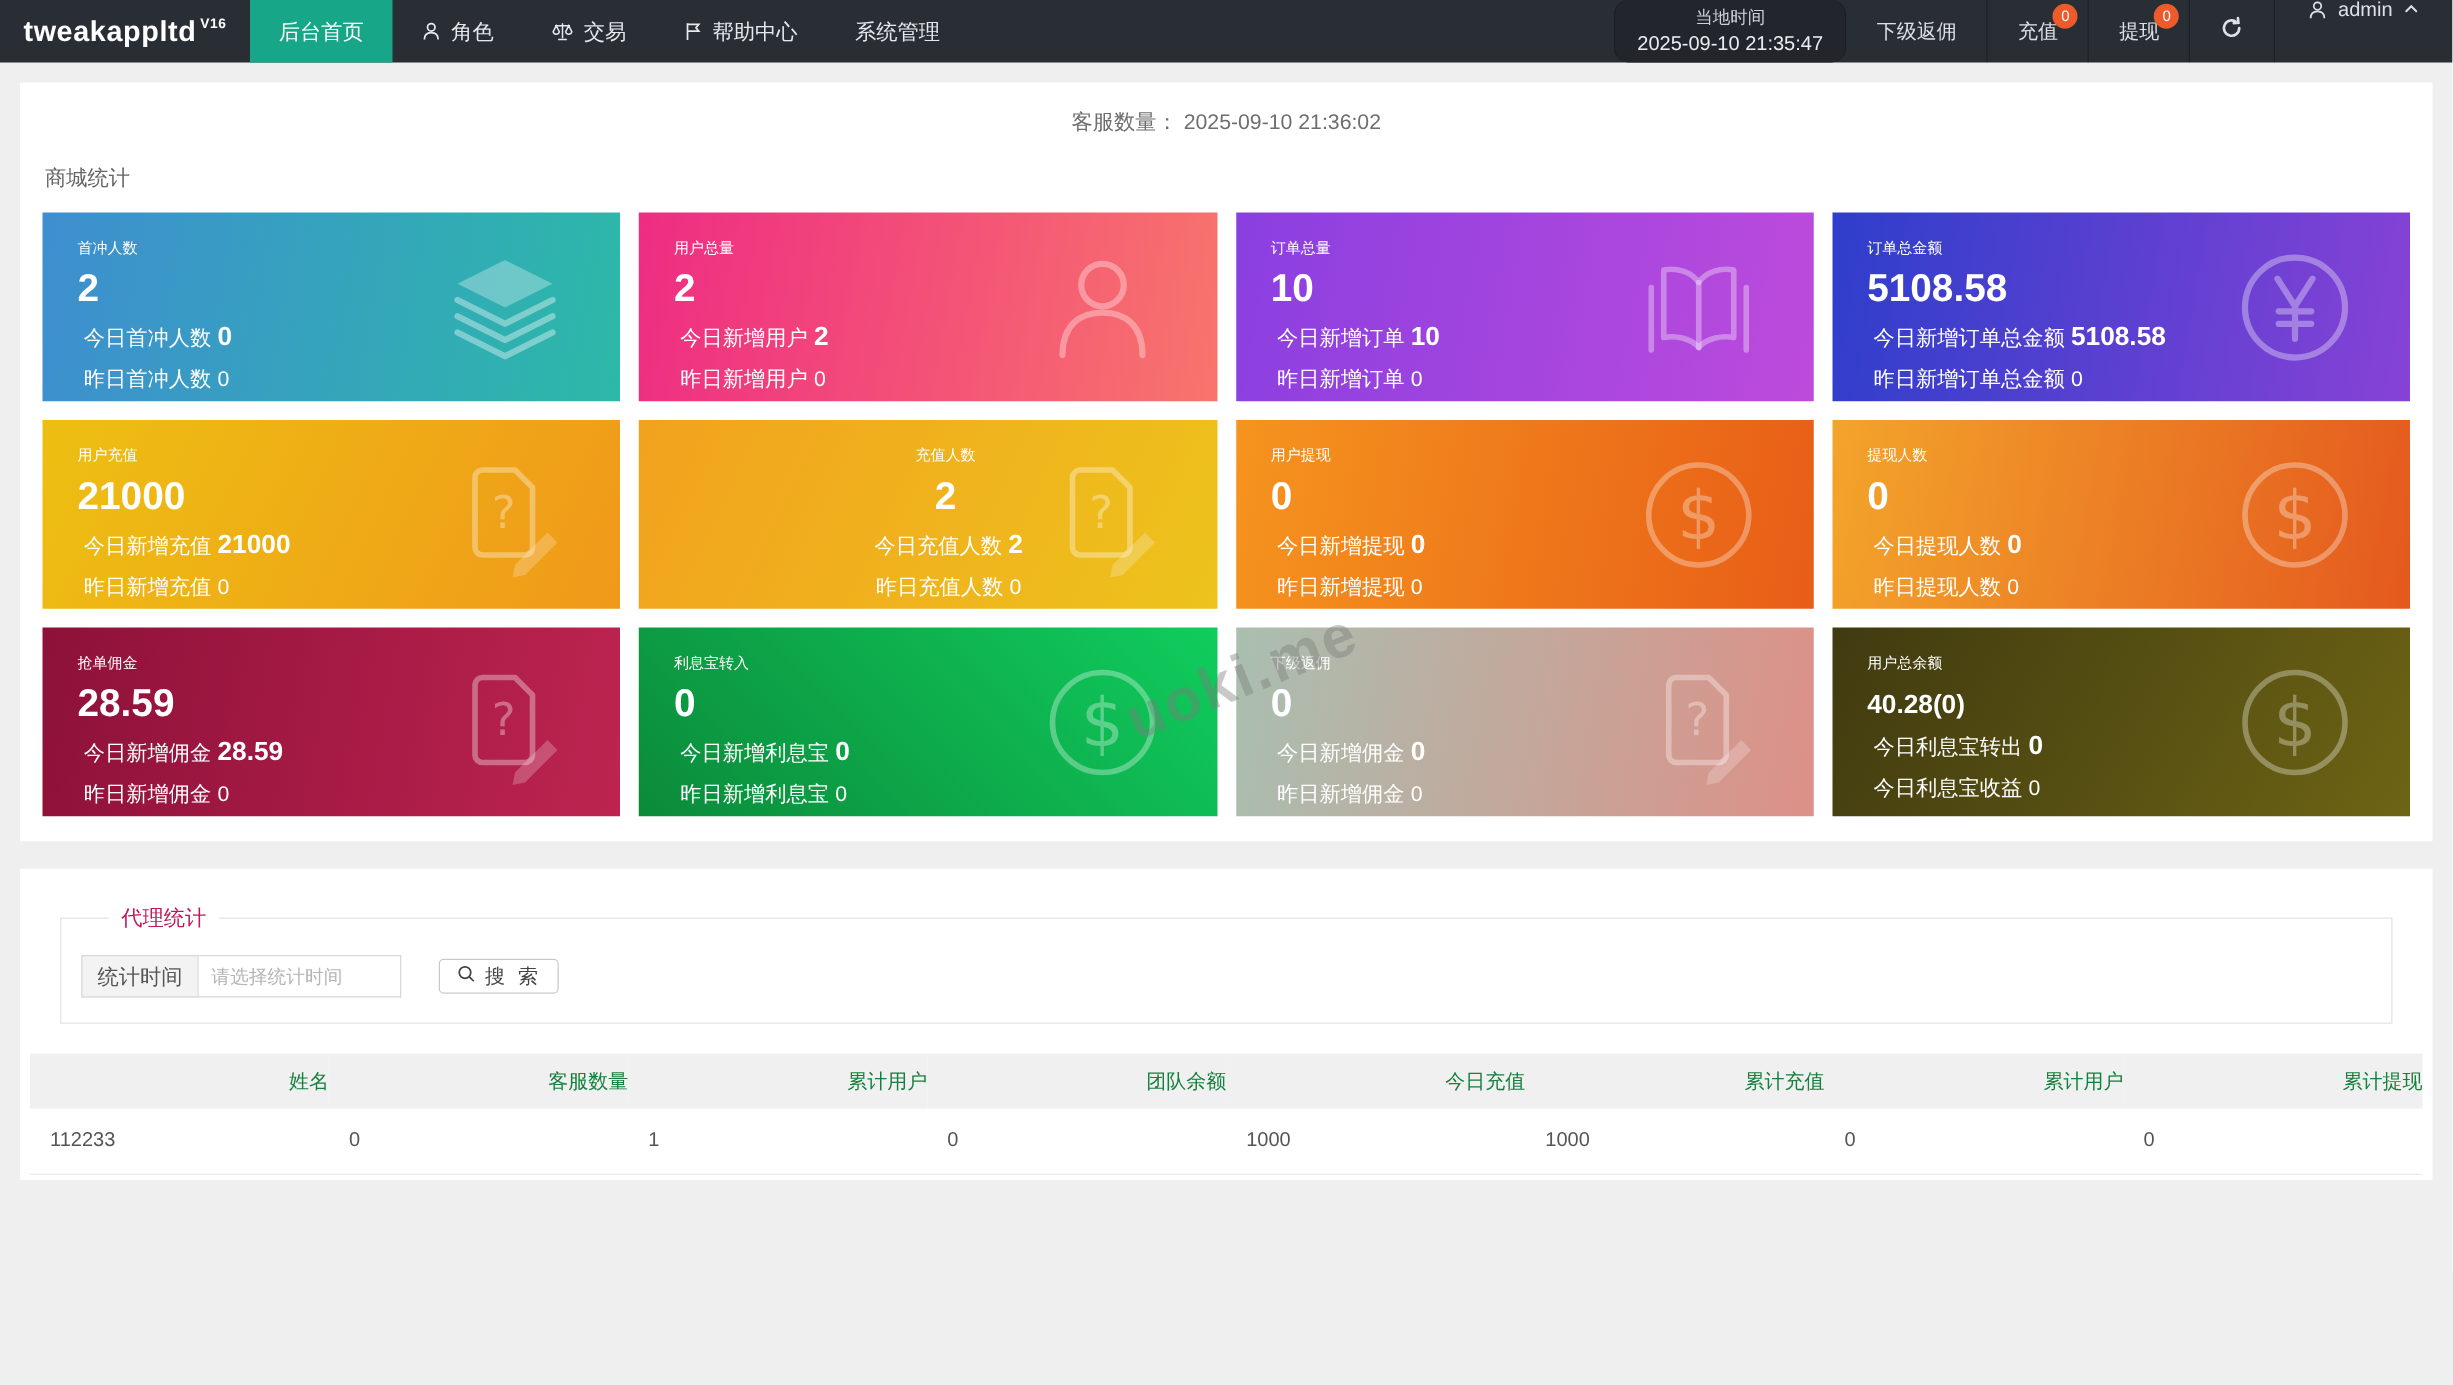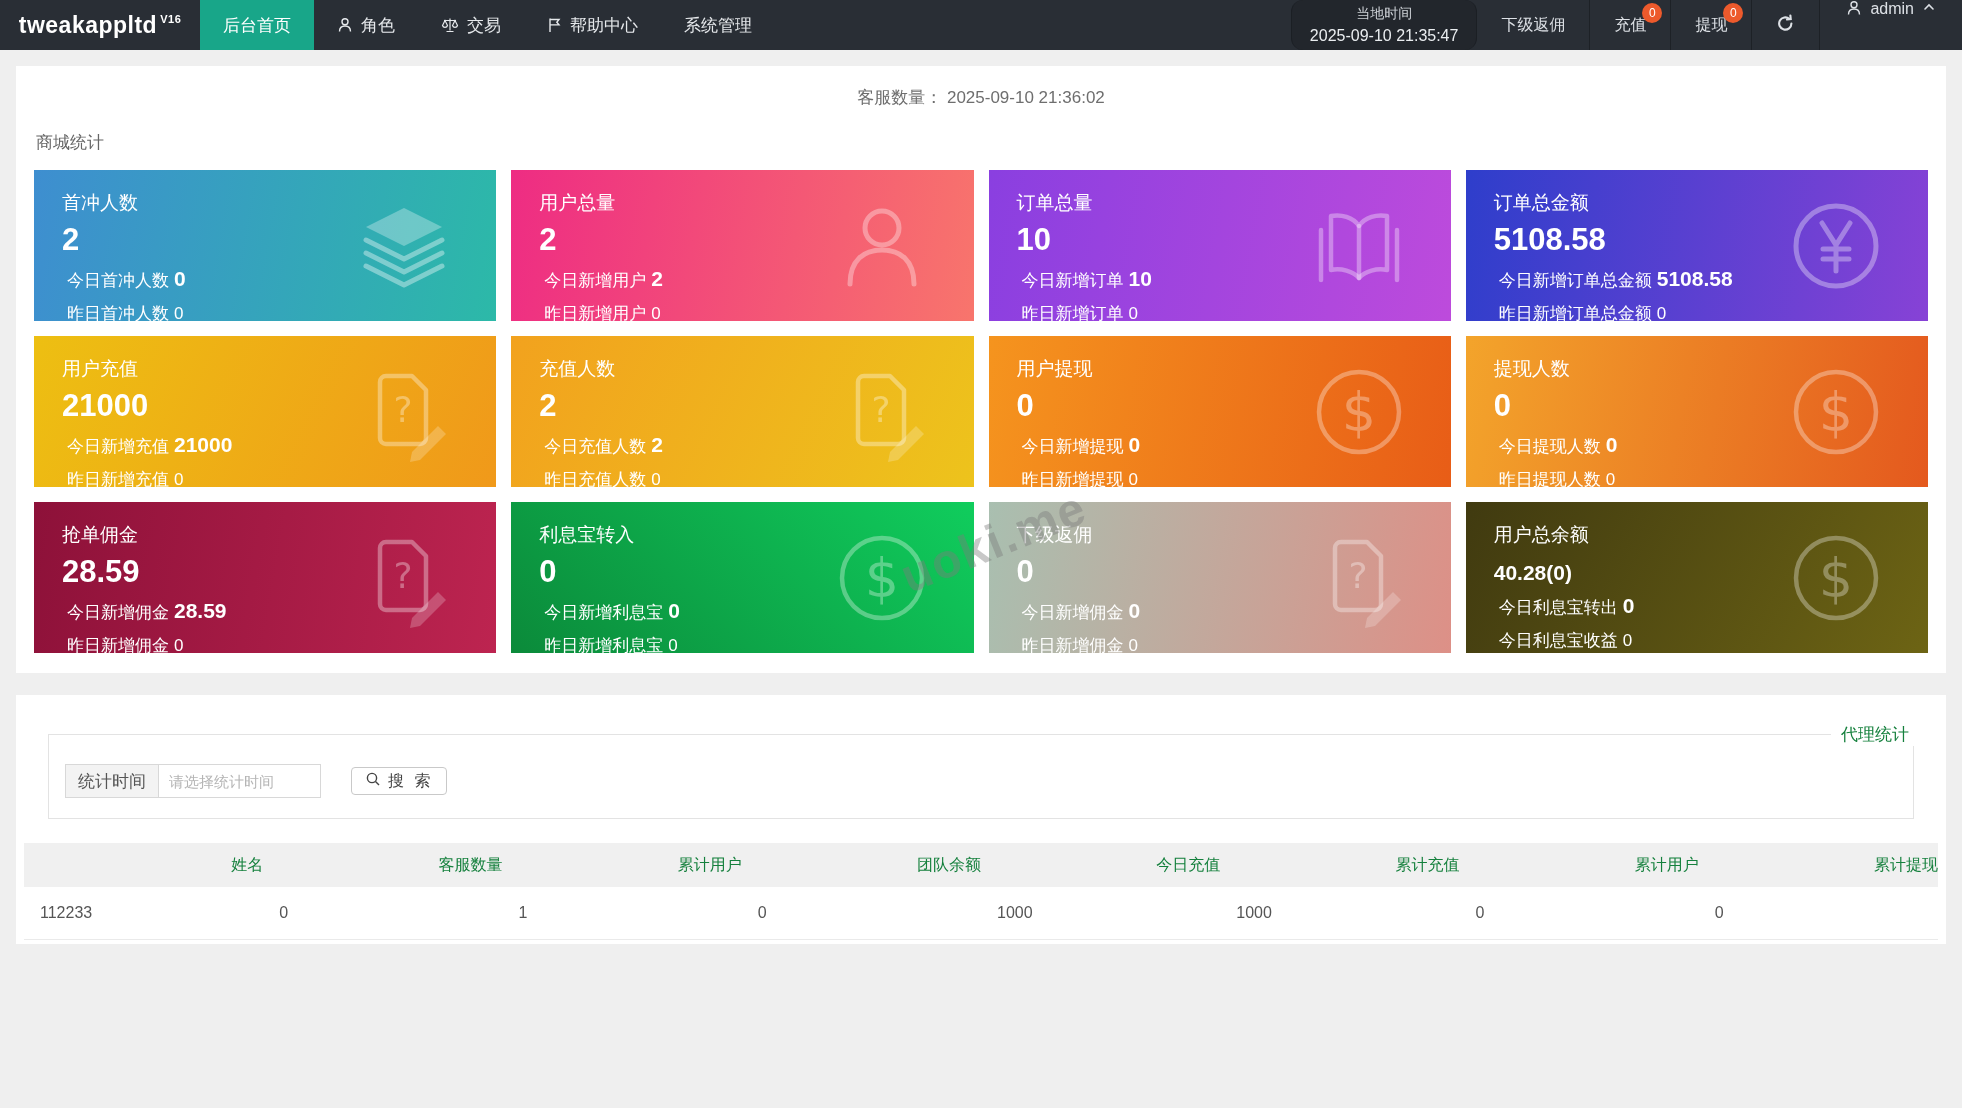--- a/index.html
+++ b/index.html
@@ -33,37 +33,37 @@
   .admin-block { display:flex; align-items:flex-start; gap:8px; padding:0 26px; font-size:16px; cursor:pointer; }
 
   
   .panel { background:#fff; margin:16px 16px 0; }
   #panel-stats { padding:0 18px 20px; position:relative; }
   .local-time-row { text-align:center; padding:20px 0 6px; font-size:17px; color:#6e6e6e; }
   .stats-title { font-size:17px; color:#666; padding:16px 0 16px 2px; }
 
   .cards-grid { display:grid; grid-template-columns:repeat(4,1fr); gap:15px; }
   .stat-card { height:151px; color:#fff; position:relative; padding:20px 0 0 28px; overflow:hidden; }
-  .card-title { font-size:19px; }
+  .card-title { font-size:12px; }
   .card-value { font-size:31px; font-weight:bold; margin-top:7px; line-height:1.1; }
   .card-value.small { font-size:21px; margin-top:13px; }
   .card-line { font-size:17px; margin-top:10px; }
   .card-line b { font-size:21px; margin-left:5px; }
   .card-line span { font-size:17px; margin-left:5px; }
   .card-icon { position:absolute; right:42px; top:50%; transform:translateY(-50%); width:100px; height:100px; }
   .card-icon svg { width:100%; height:100%; display:block; }
 
   .watermark { position:absolute; left:880px; top:448px; font-size:48px; font-weight:bold;
                color:rgba(125,125,125,.42); transform:rotate(-22deg); letter-spacing:2px;
                pointer-events:none; z-index:3; }
 
   
   #panel-agent { margin-top:22px; padding:28px 8px 4px; }
   .agent-box { border:1px solid #e3e3e3; margin:0 24px; padding:18px 16px 20px; }
-  .agent-box legend { font-size:17px; color:#15803d; padding:0 10px; margin-left:22px;text-align:right; }
+  .agent-box legend { font-size:17px; color:#be185d; padding:0 10px; margin-left:22px; }
   .search-row { display:flex; align-items:center; }
   .input-group { display:flex; }
   .input-addon { border:1px solid #d8d8d8; background:#f3f3f3; padding:0 12px; height:34px;
                  display:flex; align-items:center; font-size:17px; color:#555; }
   .date-input { border:1px solid #d8d8d8; border-left:none; height:34px; width:162px; padding:0 10px;
                 font-size:15px; color:#555; outline:none; background:#fff; }
   .date-input::placeholder { color:#b5b5b5; }
   .search-btn { margin-left:30px; height:28px; padding:0 13px; background:#fff; border:1px solid #c9c9c9;
                 border-radius:4px; font-size:16px; color:#444; display:flex; align-items:center; gap:7px;
                 cursor:pointer; letter-spacing:3px; }
@@ -254,21 +254,21 @@
     </div>
     <div class="card-icon">
           <svg viewBox="0 0 100 100" fill="none" stroke="rgba(255,255,255,.34)" stroke-width="4.5" stroke-linecap="round" stroke-linejoin="round">
             <path d="M32 14H58L72 28V76a6 6 0 0 1-6 6H32a6 6 0 0 1-6-6V20a6 6 0 0 1 6-6Z"></path>
             <text x="49" y="60" font-size="36" fill="rgba(255,255,255,.34)" stroke="none" text-anchor="middle" font-family="DejaVu Sans, sans-serif">?</text>
             <path d="M58 90 L84 64 92 72 66 98 56 100Z" fill="rgba(255,255,255,.22)" stroke="none"></path>
           </svg>
         </div>
   </div>
 
-  <div class="stat-card" style="background: linear-gradient(115deg, rgb(242, 162, 30), rgb(237, 195, 28));">
+  <div class="stat-card" style="background: linear-gradient(115deg, rgb(242, 162, 30), rgb(237, 195, 28)); text-align: center;">
     <div class="card-title">充值人数</div>
     <div class="card-value">2</div>
     <div class="card-line today">
       <span class="lbl">今日充值人数</span><b>2</b>
     </div>
     <div class="card-line yesterday">
       <span class="lbl">昨日充值人数</span><span class="val">0</span>
     </div>
     <div class="card-icon">
           <svg viewBox="0 0 100 100" fill="none" stroke="rgba(255,255,255,.34)" stroke-width="4.5" stroke-linecap="round" stroke-linejoin="round">

